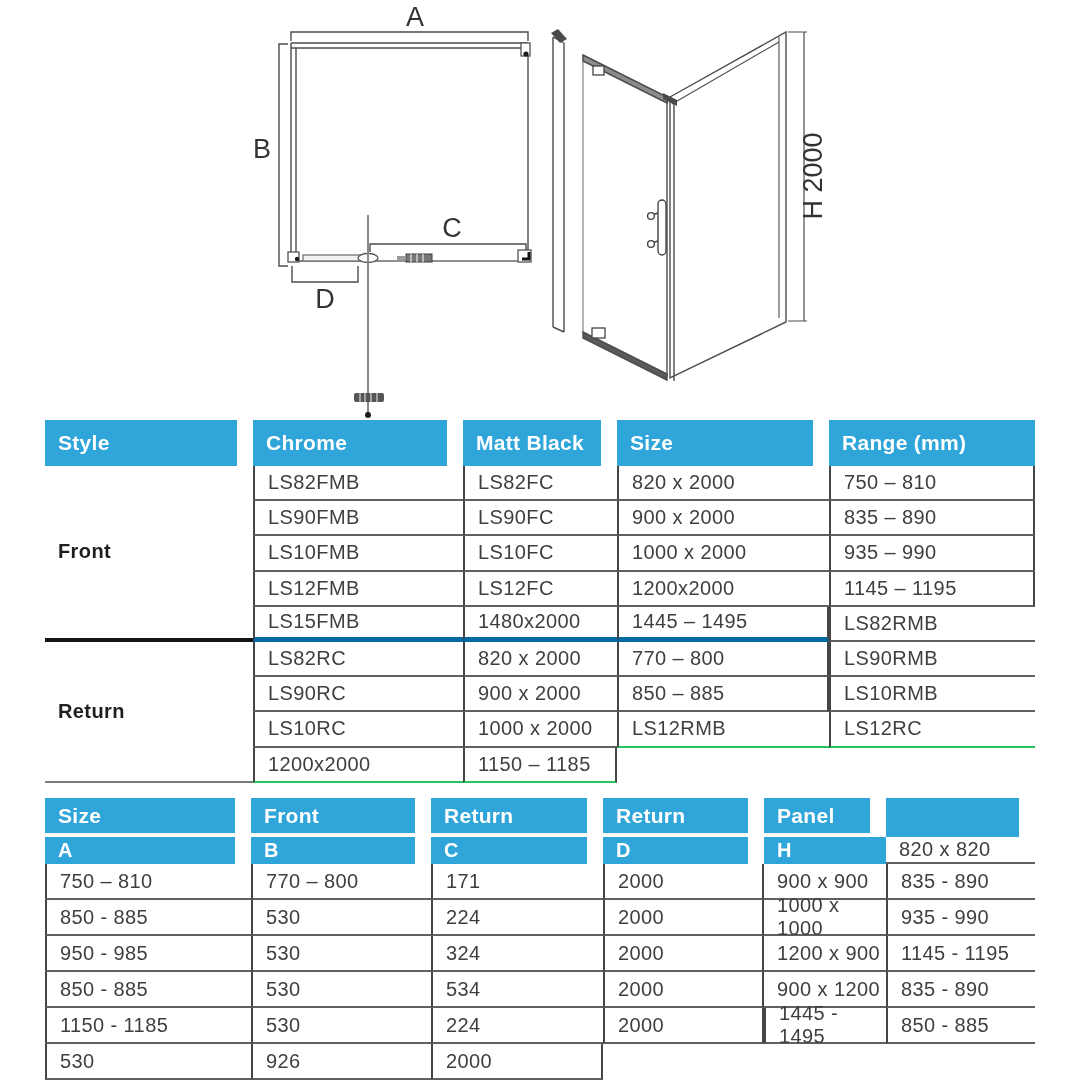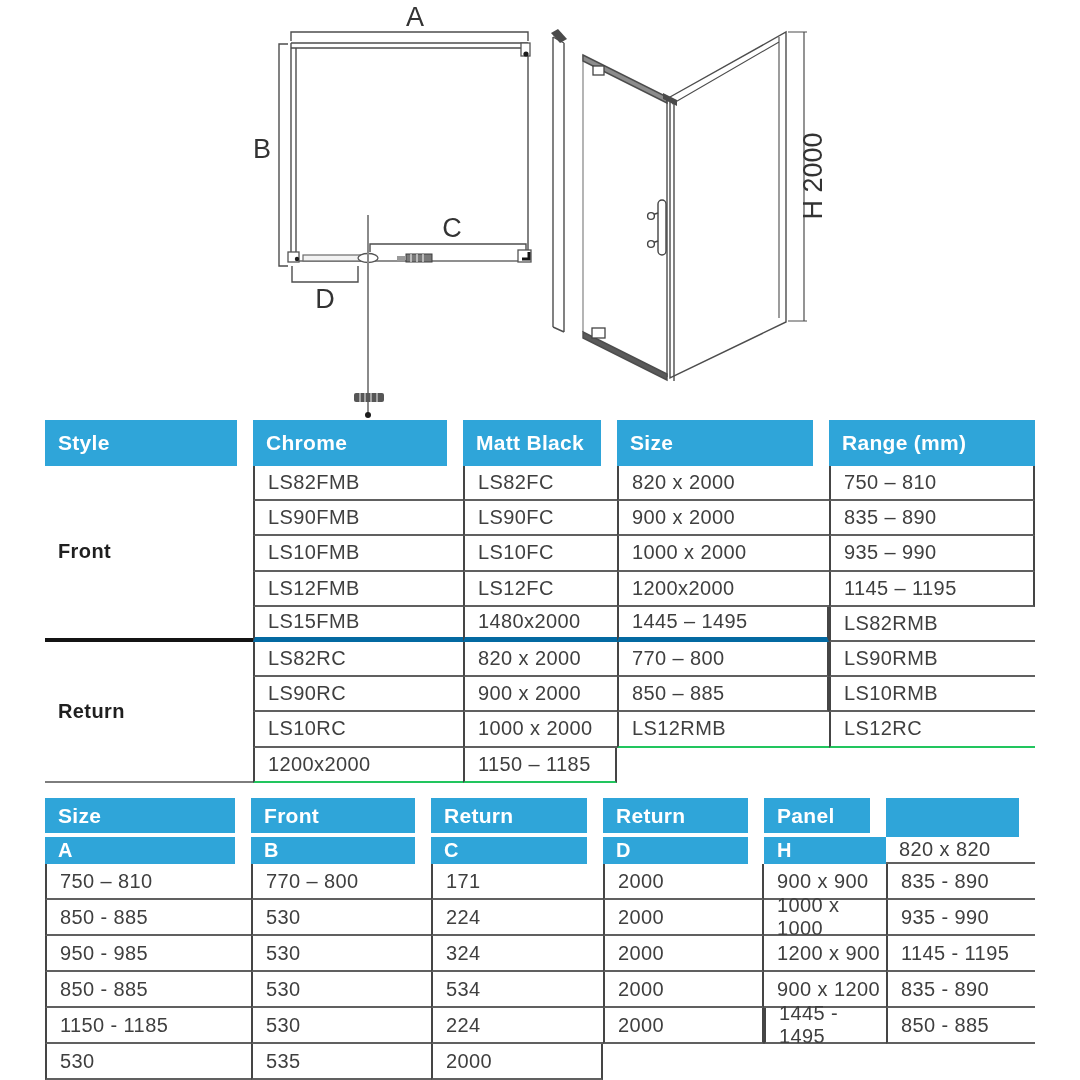--- a/index.html
+++ b/index.html
@@ -218,15 +218,15 @@
   <div class="cell">900 x 1200</div>
   <div class="cell vl">835 - 890</div>
   <div class="cell vl">1150 - 1185</div>
   <div class="cell vl">530</div>
   <div class="cell vl">224</div>
   <div class="cell vl vr">2000</div>
 
   <div class="cell vl">1445 - 1495</div>
   <div class="cell vl">850 - 885</div>
   <div class="cell vl">530</div>
-  <div class="cell vl">535</div>
+  <div class="cell vl">926</div>
   <div class="cell vl vr">2000</div>
 </div>
 
 </body></html>

